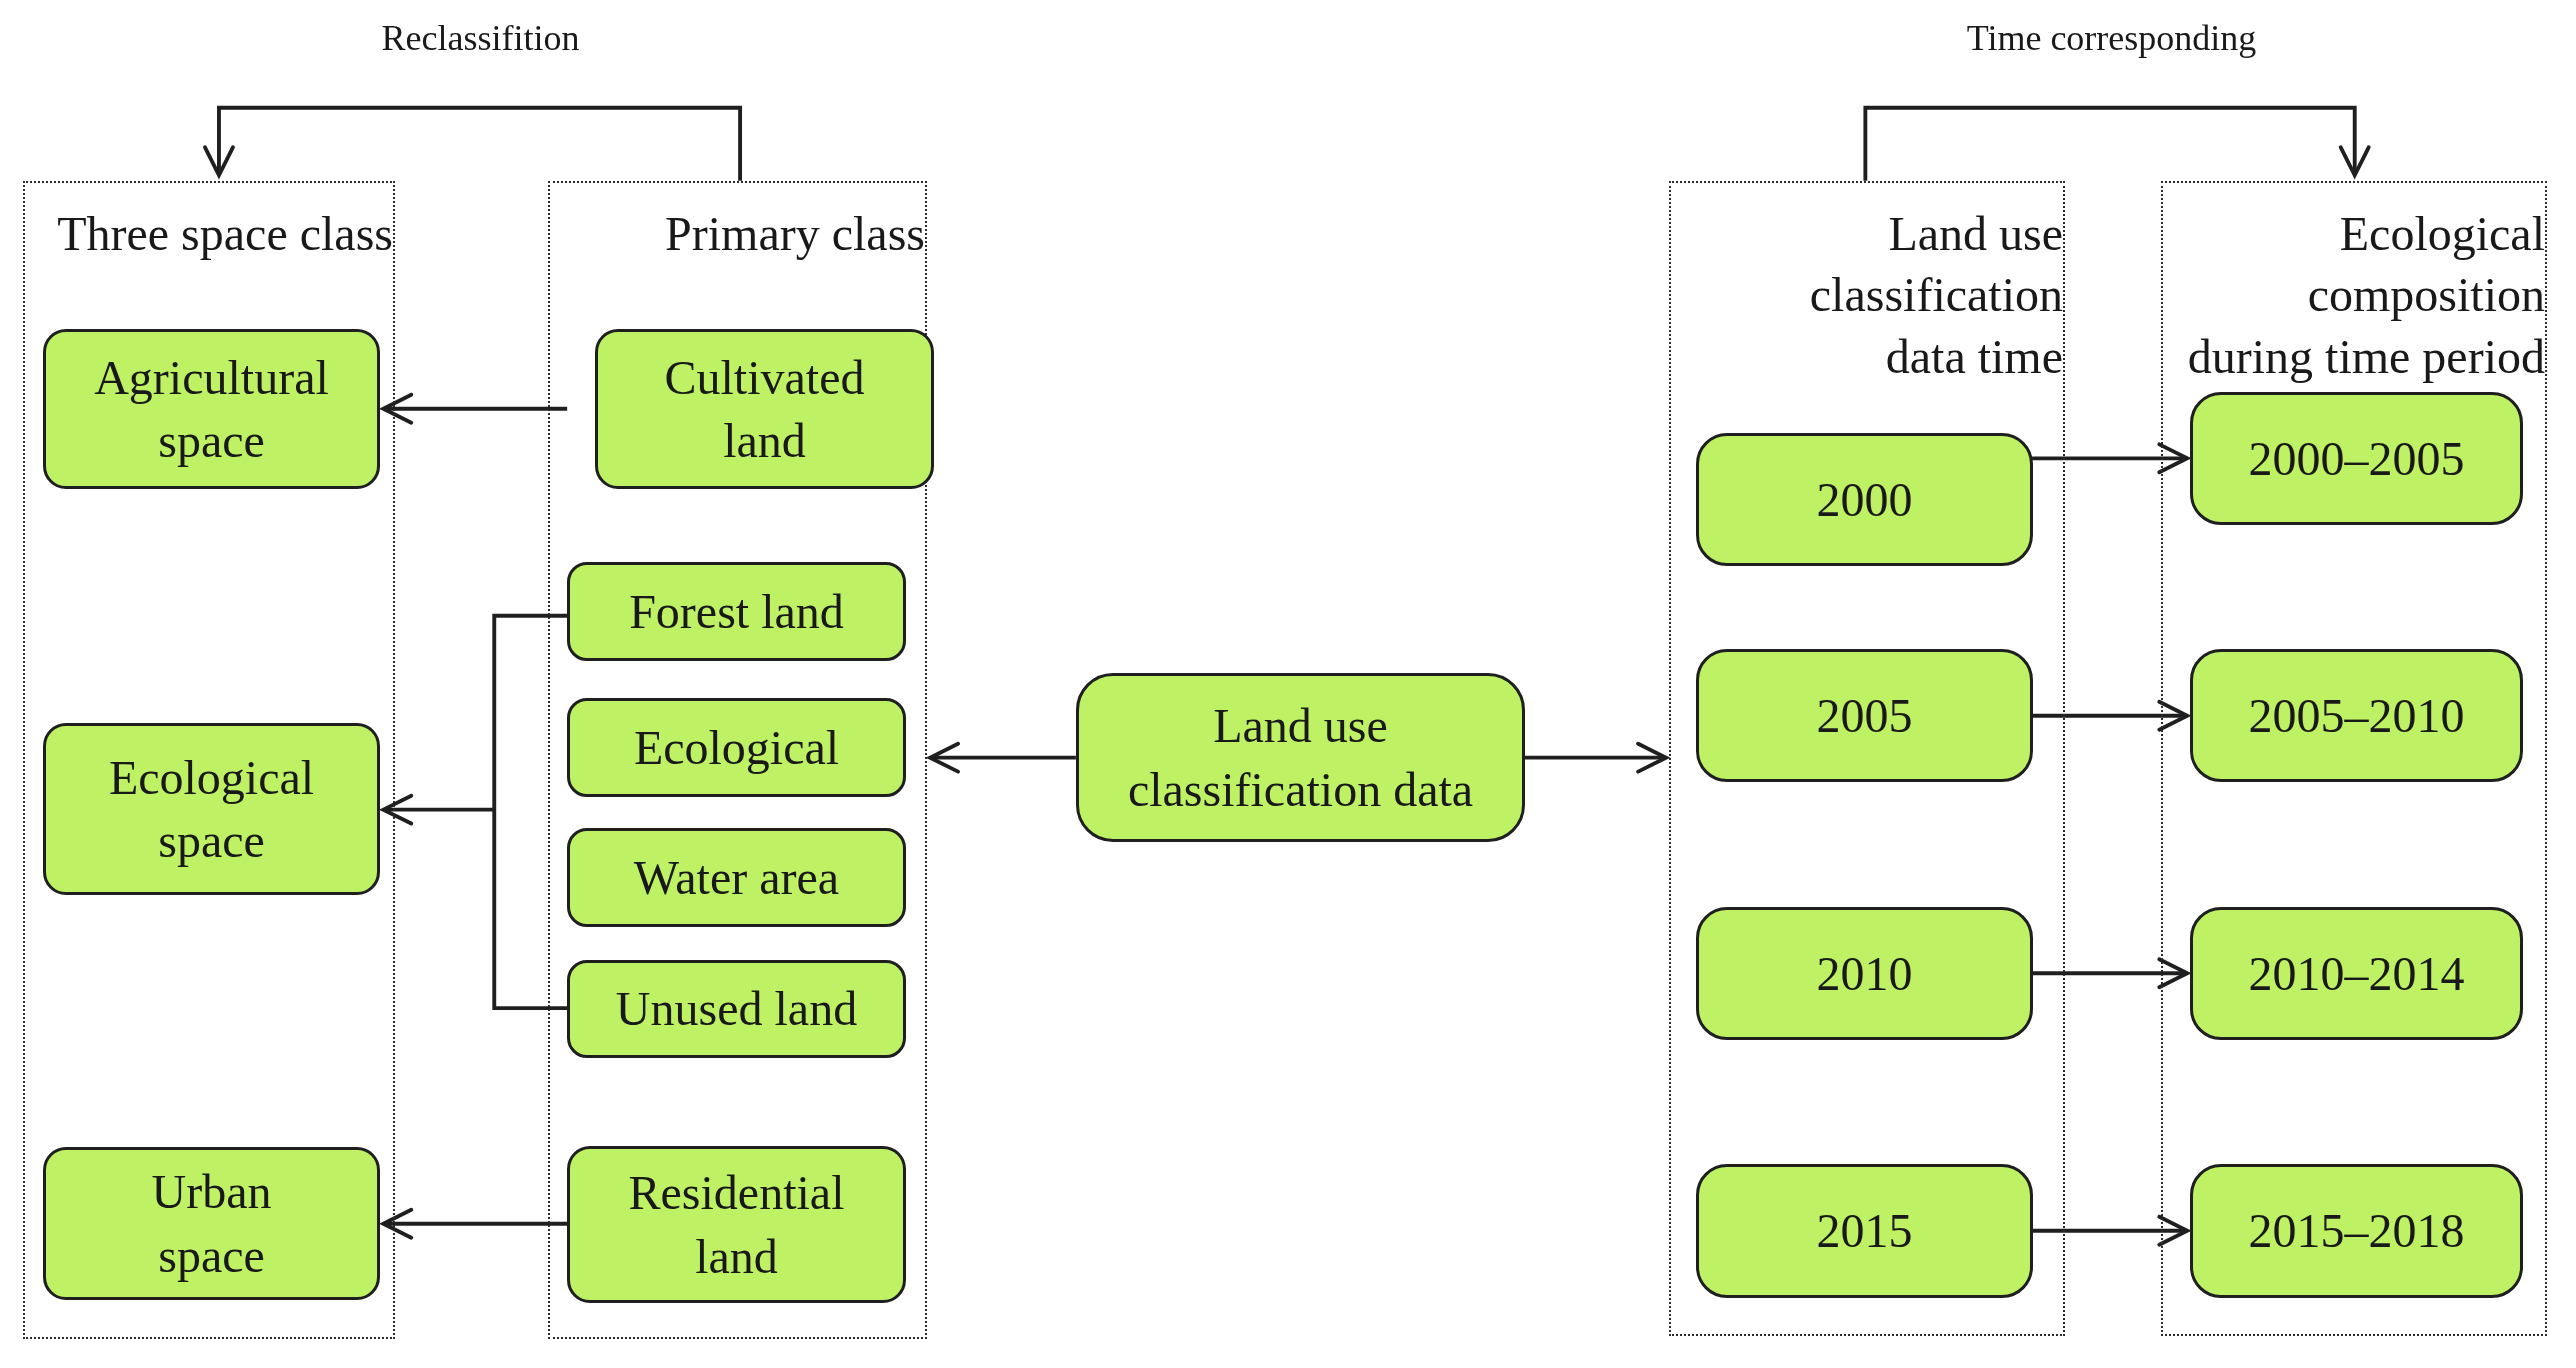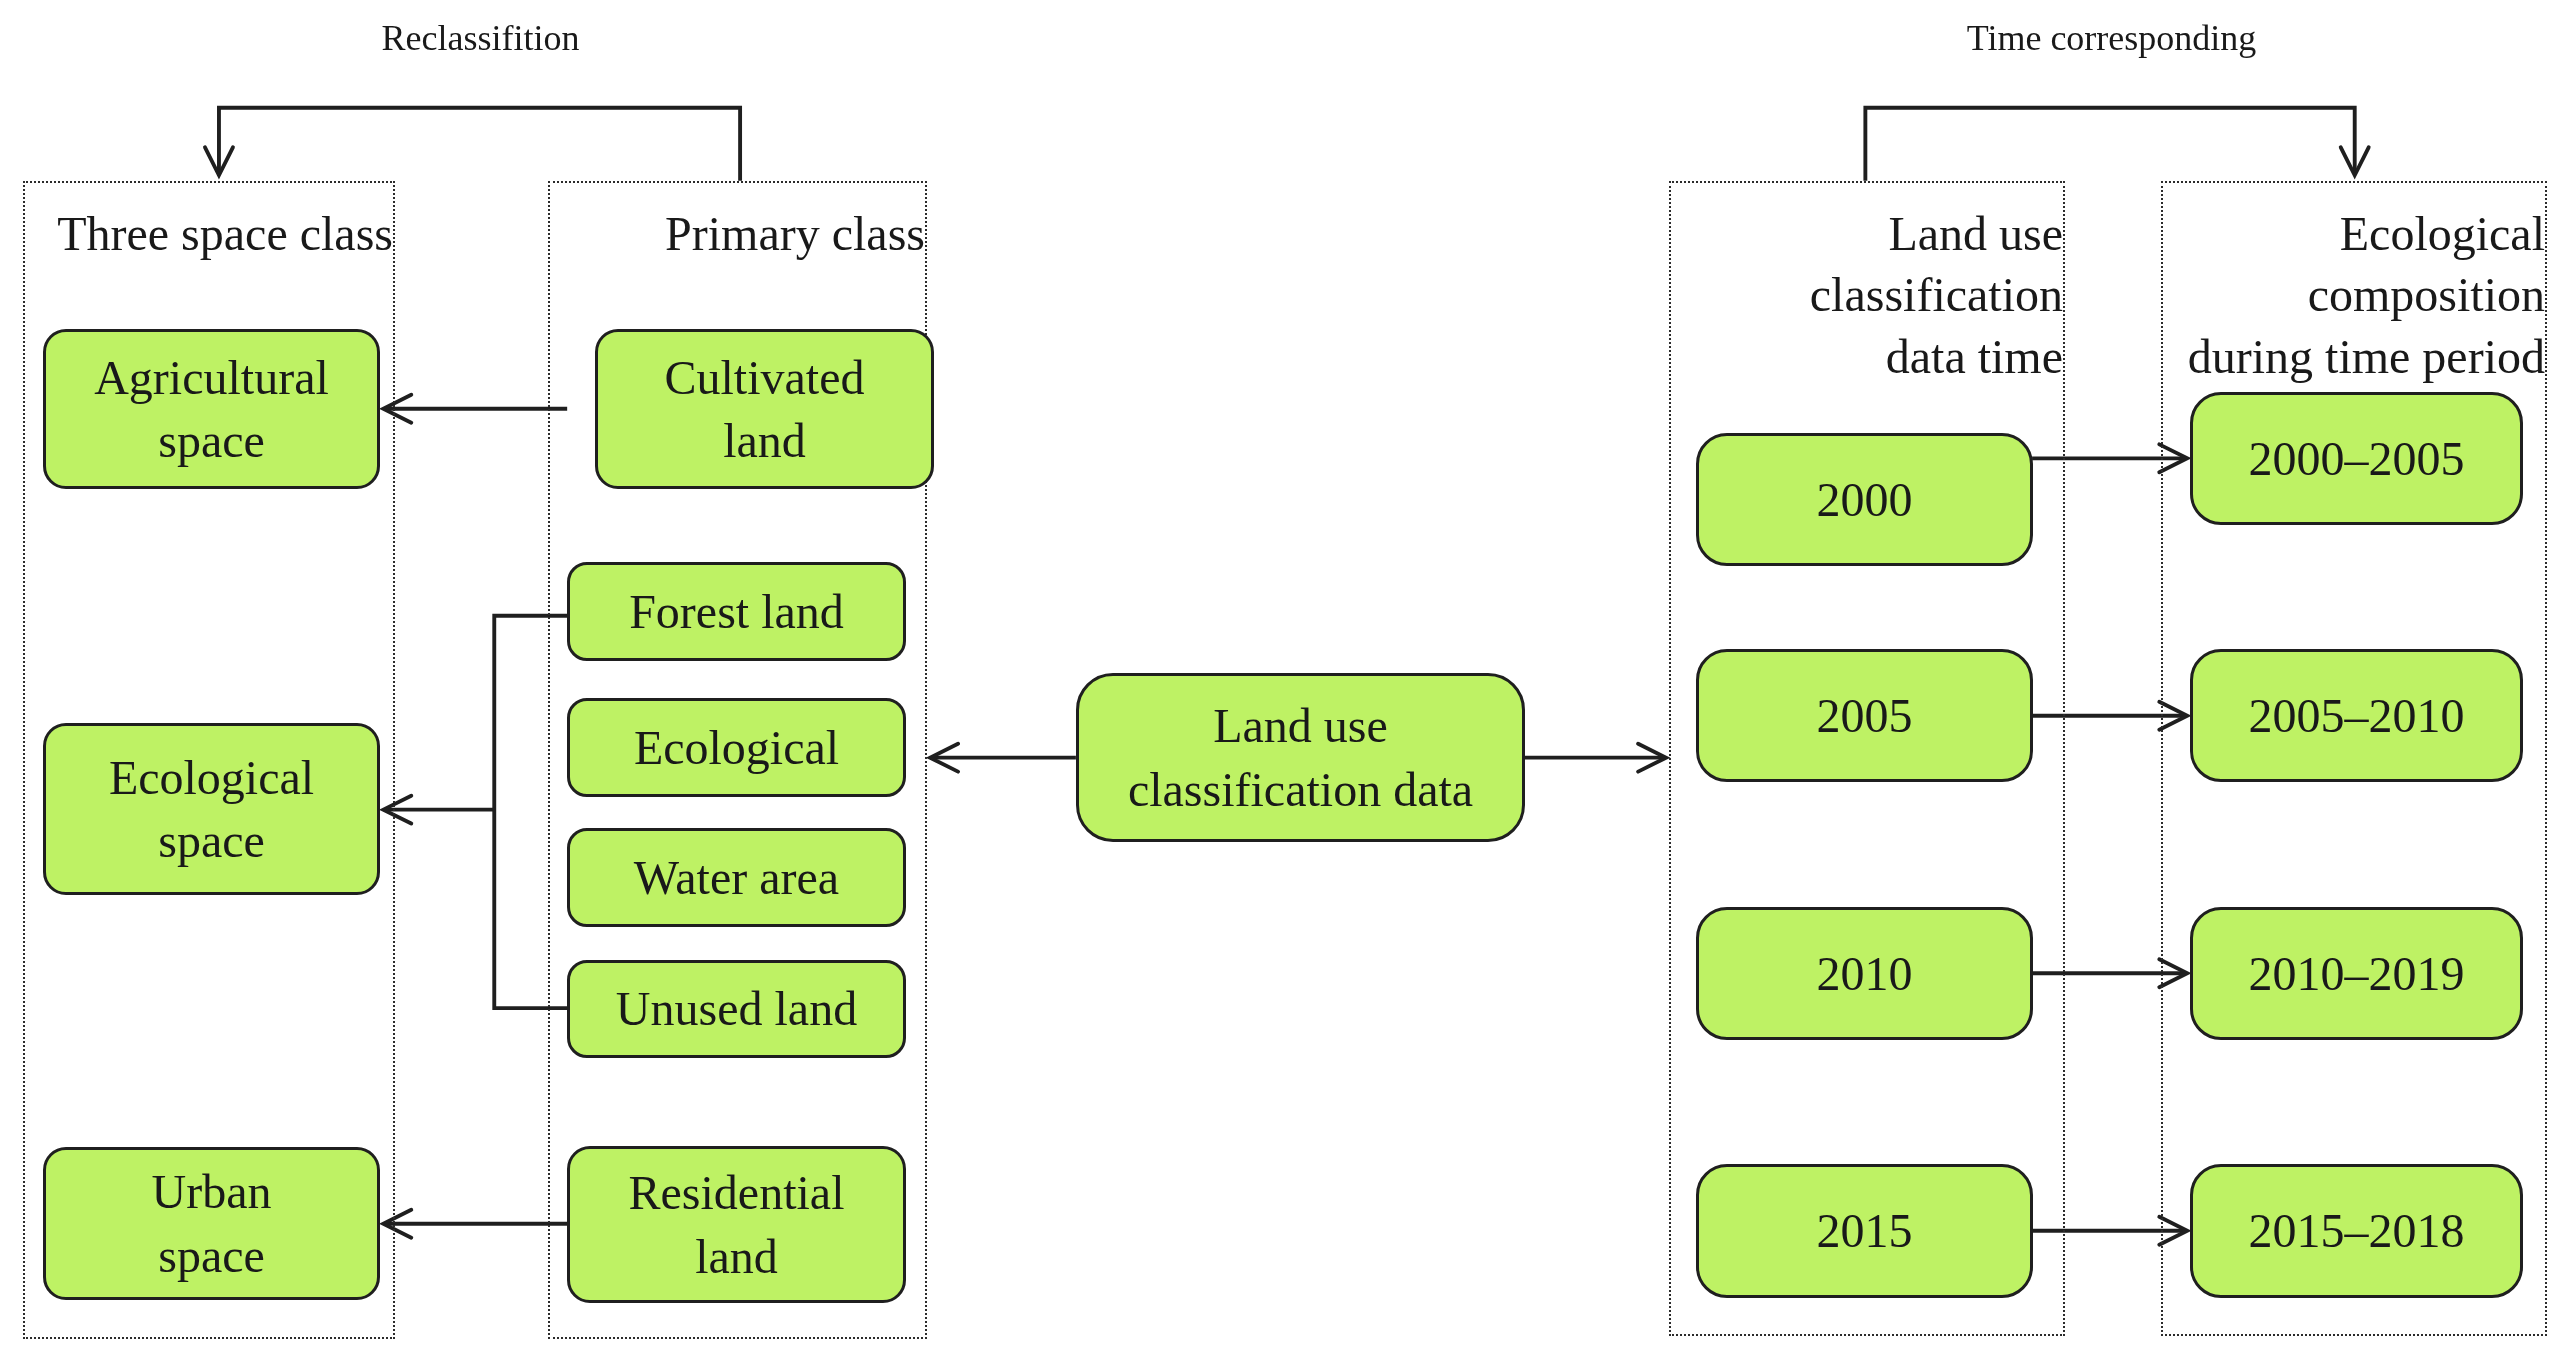--- a/index.html
+++ b/index.html
@@ -181,20 +181,20 @@
     <div class="nline">2015</div>
   </div>
 
   <div class="node r38" style="left:2190px; top:392px; width:333px; height:133px;">
     <div class="nline">2000–2005</div>
   </div>
   <div class="node r38" style="left:2190px; top:649px; width:333px; height:133px;">
     <div class="nline">2005–2010</div>
   </div>
   <div class="node r38" style="left:2190px; top:907px; width:333px; height:133px;">
-    <div class="nline">2010–2019</div>
+    <div class="nline">2010–2014</div>
   </div>
   <div class="node r38" style="left:2190px; top:1164px; width:333px; height:134px;">
     <div class="nline">2015–2018</div>
   </div>
 
 </div>
 
 
 </body></html>

